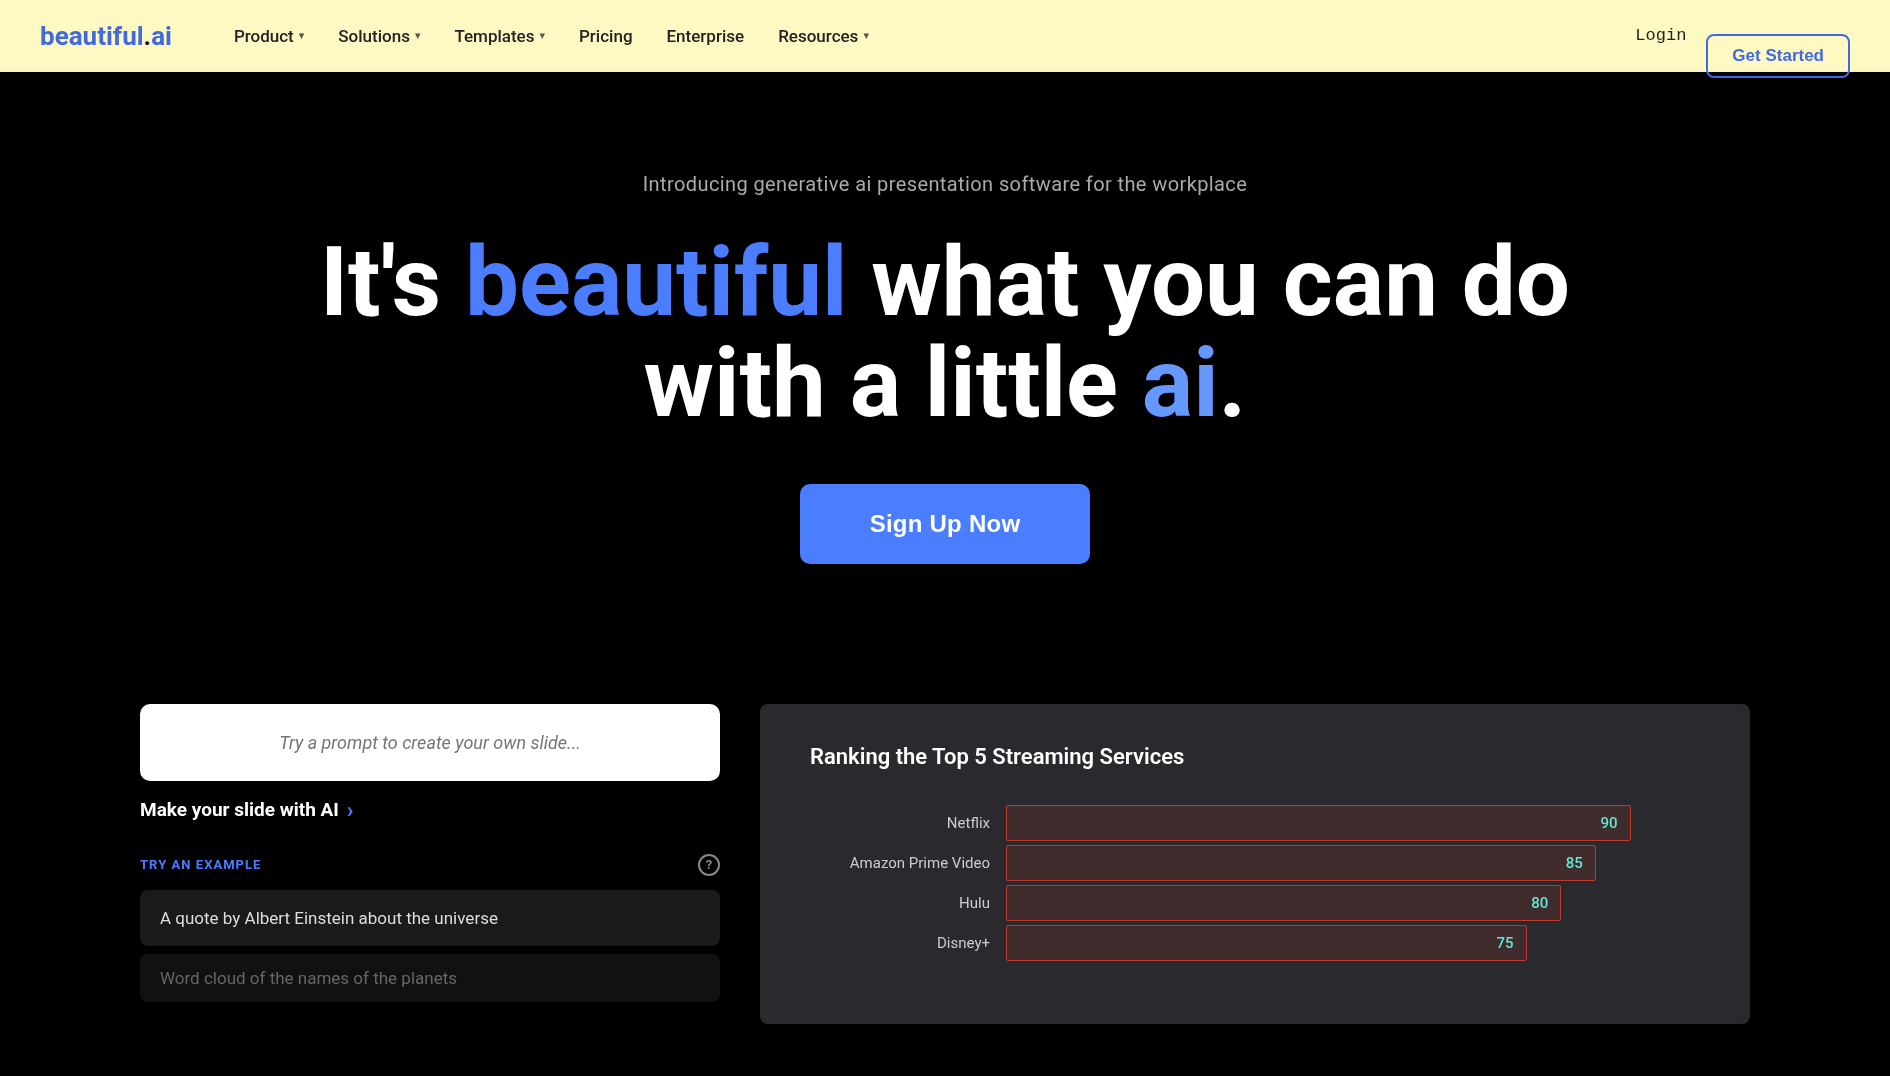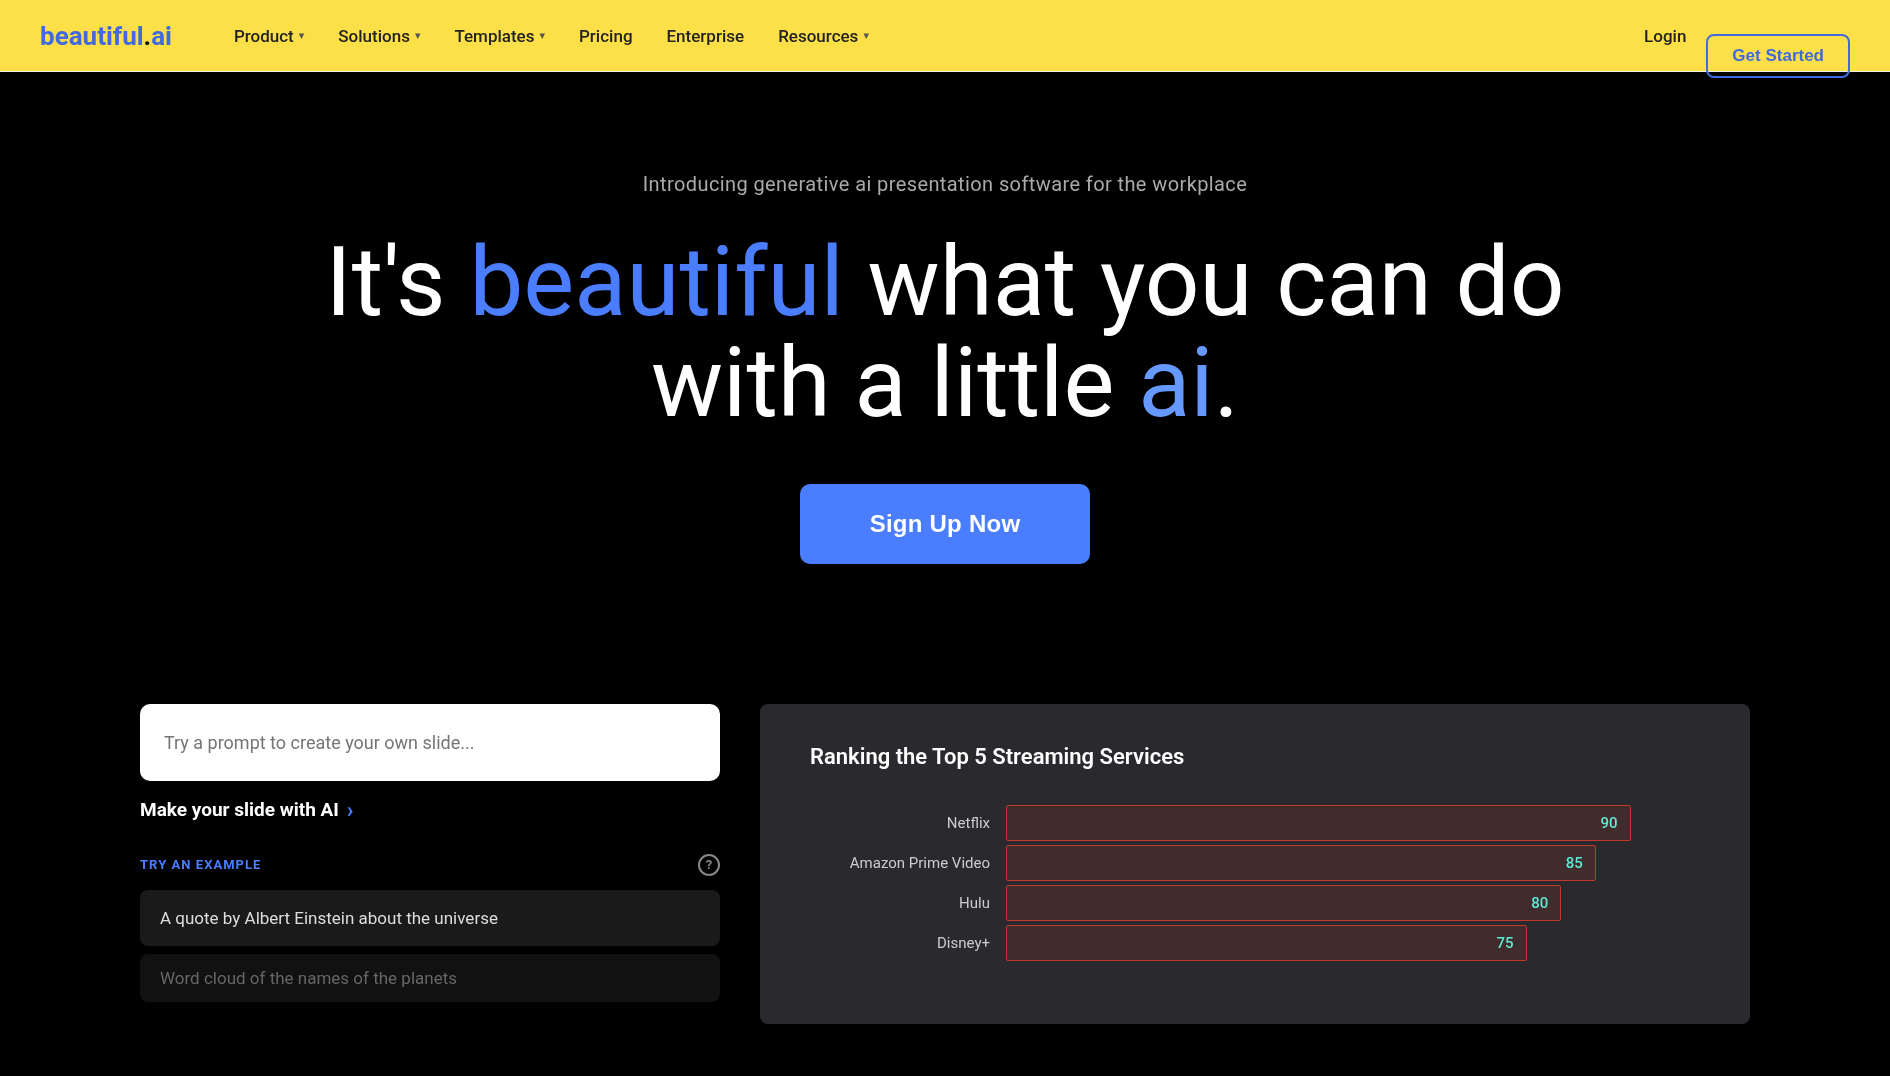--- a/index.html
+++ b/index.html
@@ -7,21 +7,21 @@
       font-family: -apple-system, BlinkMacSystemFont, 'Segoe UI', Roboto, sans-serif;
       background: #000;
       color: #fff;
       width: 1890px;
       min-height: 1076px;
       overflow-x: hidden;
     }
 
     
     nav {
-      background: #fde047;
+      background: #fef9c3;
       display: flex;
       align-items: center;
       padding: 0 40px;
       height: 72px;
       border-bottom: 1px solid #eee;
       position: relative;
       z-index: 10;
     }
     .nav-logo {
       font-size: 26px;
@@ -57,20 +57,21 @@
     .nav-right {
       display: flex;
       align-items: center;
       gap: 20px;
     }
     .nav-login {
       font-size: 17px;
       color: #222;
       cursor: pointer;
       font-weight: 500;
+      font-family: Liberation Mono, monospace;
     }
     .nav-get-started {
       border: 2px solid #4169e1;
       color: #4169e1;
       background: transparent;
       padding: 10px 24px;
       border-radius: 8px;
       font-size: 17px;
       font-weight: 600;
       cursor: pointer;
@@ -85,21 +86,21 @@
     }
     .hero-subtitle {
       font-size: 20px;
       color: #aaa;
       margin-bottom: 36px;
       font-weight: 400;
       letter-spacing: 0.02em;
     }
     .hero-headline {
       font-size: 96px;
-      font-weight: 400;
+      font-weight: 700;
       line-height: 1.05;
       color: #fff;
       margin-bottom: 50px;
     }
     .hero-headline .highlight-blue {
       color: #4a7dff;
     }
     .hero-headline .highlight-blue-light {
       color: #6699ff;
     }
@@ -134,22 +135,24 @@
       border-radius: 10px;
       padding: 28px 24px;
       margin-bottom: 16px;
     }
     .prompt-input {
       width: 100%;
       border: none;
       outline: none;
       font-size: 18px;
       color: #7a9fd4;
+      font-style: italic;
       background: transparent;
       font-family: inherit;
+      text-align: center;
     }
     .make-slide-link {
       display: flex;
       align-items: center;
       gap: 8px;
       font-size: 19px;
       font-weight: 700;
       color: #fff;
       margin-bottom: 32px;
       cursor: pointer;

